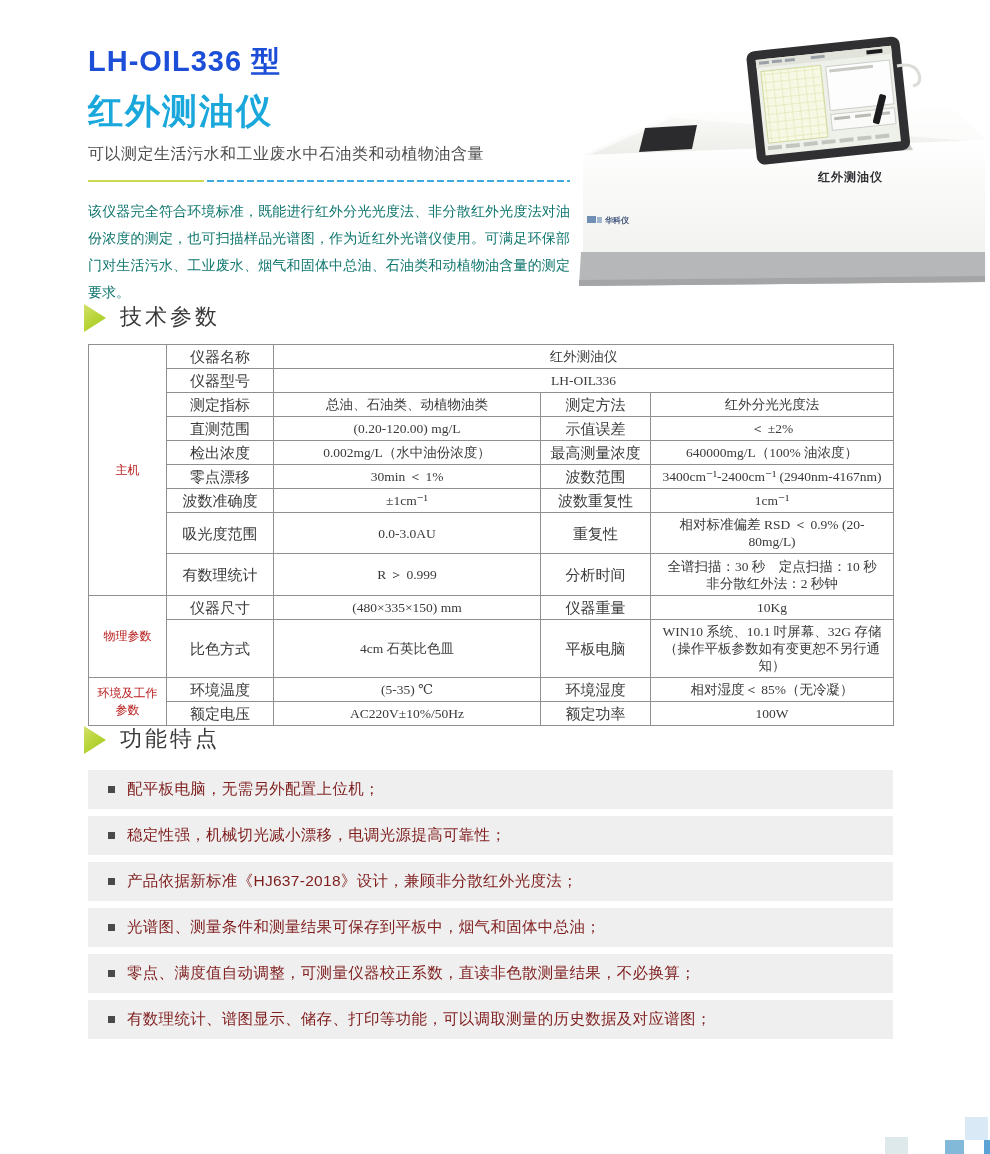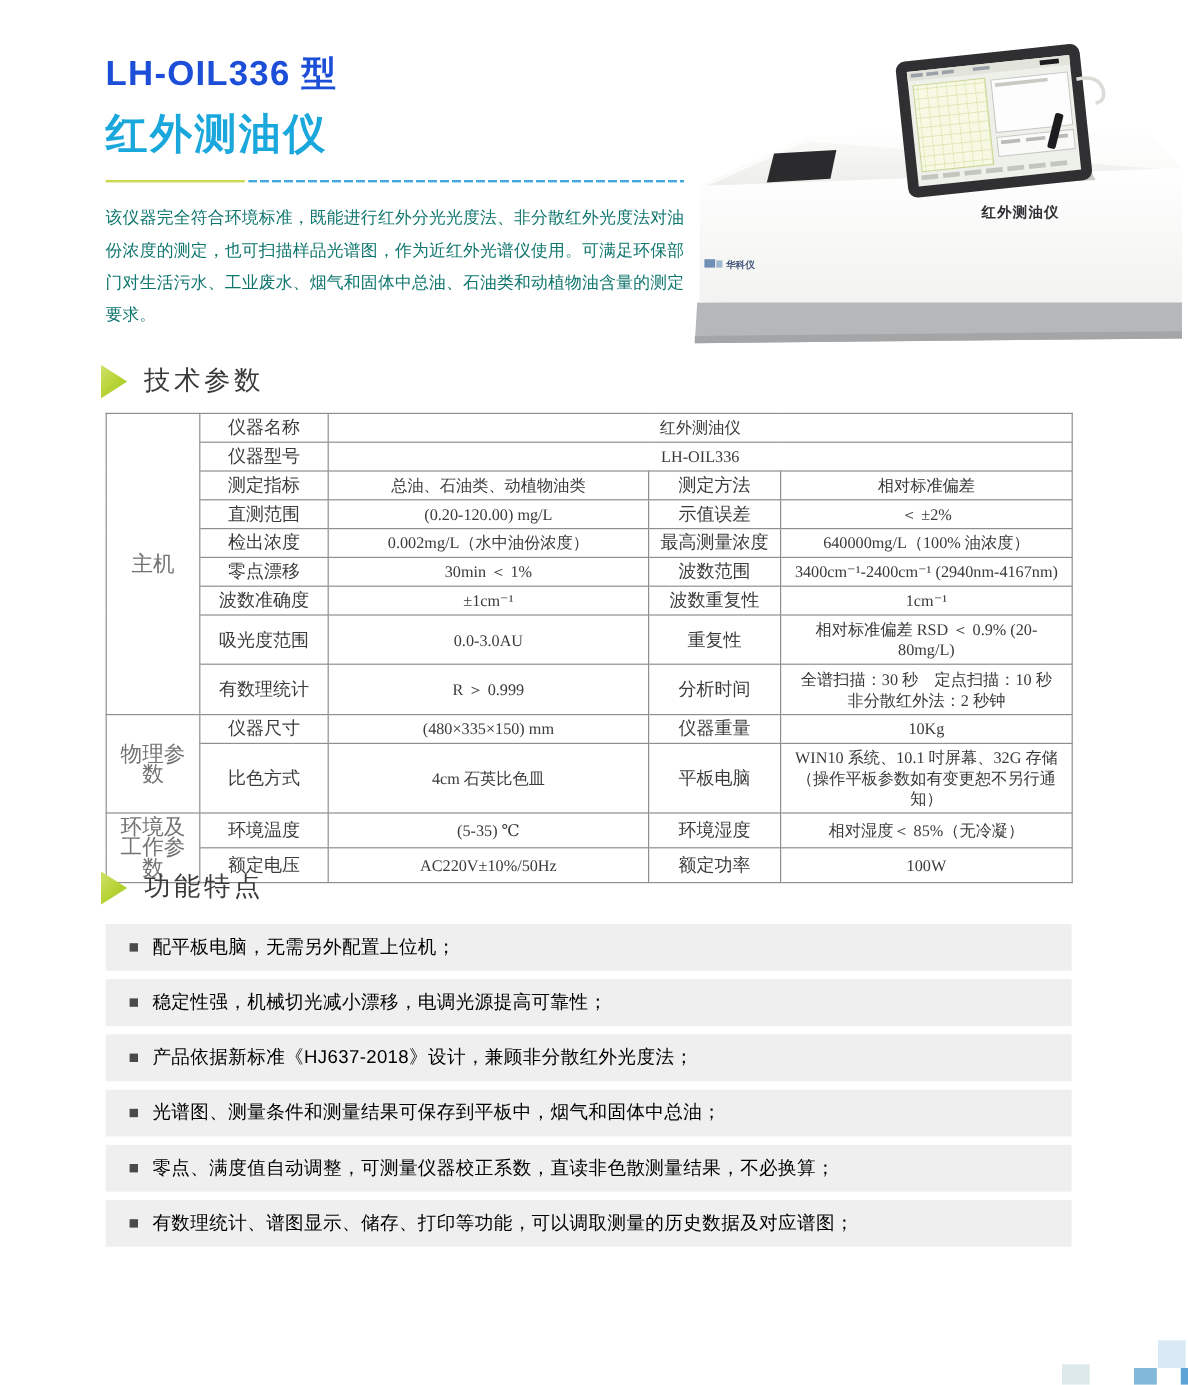--- a/index.html
+++ b/index.html
@@ -20,45 +20,46 @@
   
   .sec-header{position:absolute;left:84px;display:flex;align-items:flex-end;}
   .sec-header .arrow{width:22px;height:28px;margin-right:14px;
     background:linear-gradient(135deg,#d3e06a 0%,#b5d334 55%,#9cc822 100%);
     clip-path:polygon(0 0,100% 50%,0 100%);}
   .sec-title{font-size:22px;font-weight:normal;color:#3a3a3a;letter-spacing:3px;margin:0;}
   
   .spec-table{position:absolute;left:88px;top:344px;width:805px;border-collapse:collapse;table-layout:fixed;}
   .spec-table td{border:1px solid #8f8f8f;text-align:center;vertical-align:middle;
     padding:3px 6px;line-height:17px;white-space:pre-line;}
-  .spec-table td.group{font-size:18px;color:#737373;}
+  .spec-table td.group{font-size:12px;color:#b91c1c;}
   .spec-table td.lbl{font-size:15px;color:#3c3c3c;}
   .spec-table td.val{font-size:13.5px;color:#3a3a3a;font-family:"Liberation Serif","DejaVu Serif",serif;}
   .spec-table tr{height:23px;}
   .spec-table tr.tall{height:42px;}
   
   .features{position:absolute;left:88px;top:770px;width:805px;list-style:none;margin:0;padding:0;}
   .feature-item{height:39px;background:#efefef;margin-bottom:7px;display:flex;align-items:center;padding-left:20px;box-sizing:border-box;}
   .bullet{width:7px;height:7px;background:#4a4a4a;margin-right:12px;flex:0 0 auto;}
-  .ftext{font-size:15.5px;color:#000000;letter-spacing:0.3px;}
+  .ftext{font-size:15.5px;color:#7f1d1d;letter-spacing:0.3px;}
   
   .product-photo{position:absolute;left:575px;top:28px;width:415px;height:262px;}
   
   .deco{position:absolute;}
   .deco.a{left:885px;top:1137px;width:23px;height:17px;background:#dde9ea;}
   .deco.b{left:945px;top:1140px;width:19px;height:14px;background:#82b8d8;}
   .deco.c{left:965px;top:1117px;width:23px;height:23px;background:#d9eaf6;}
   .deco.d{left:984px;top:1140px;width:6px;height:14px;background:#5ba3d4;}
 </style>
 </head>
 <body>
 
 <div class="header-left">
   <h1 class="model-title">LH-OIL336 型</h1>
   <h2 class="product-title">红外测油仪</h2>
+  <div class="subtitle">可以测定生活污水和工业废水中石油类和动植物油含量</div>
   <div class="divider">
     <div class="seg-yellow"></div>
     <div class="seg-blue"></div>
   </div>
   <p class="description">该仪器完全符合环境标准，既能进行红外分光光度法、非分散红外光度法对油份浓度的测定，也可扫描样品光谱图，作为近红外光谱仪使用。可满足环保部门对生活污水、工业废水、烟气和固体中总油、石油类和动植物油含量的测定要求。</p>
 </div>
 
 <svg class="product-photo" viewBox="0 0 415 262" xmlns="http://www.w3.org/2000/svg">
   <defs>
     <linearGradient id="frontGrad" x1="0" y1="0" x2="0" y2="1">
@@ -145,21 +146,21 @@
       <td class="val" colspan="3">红外测油仪</td>
     </tr>
     <tr>
       <td class="lbl">仪器型号</td>
       <td class="val" colspan="3">LH-OIL336</td>
     </tr>
     <tr>
       <td class="lbl">测定指标</td>
       <td class="val">总油、石油类、动植物油类</td>
       <td class="lbl">测定方法</td>
-      <td class="val">相对标准偏差</td>
+      <td class="val">红外分光光度法</td>
     </tr>
     <tr>
       <td class="lbl">直测范围</td>
       <td class="val">(0.20-120.00) mg/L</td>
       <td class="lbl">示值误差</td>
       <td class="val">＜ ±2%</td>
     </tr>
     <tr>
       <td class="lbl">检出浓度</td>
       <td class="val">0.002mg/L（水中油份浓度）</td>

